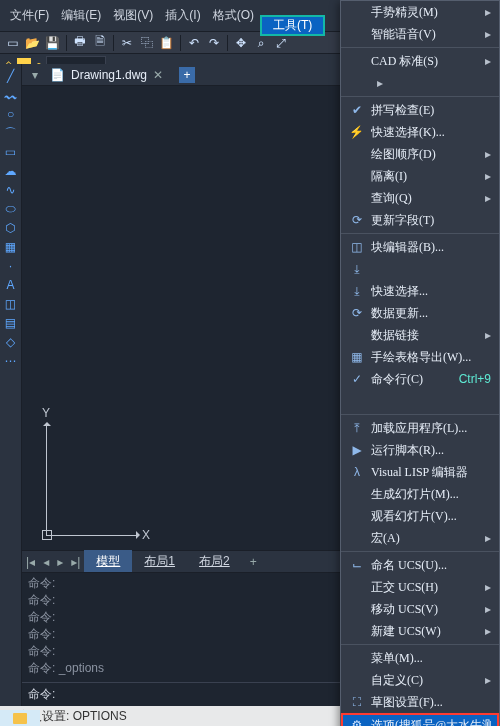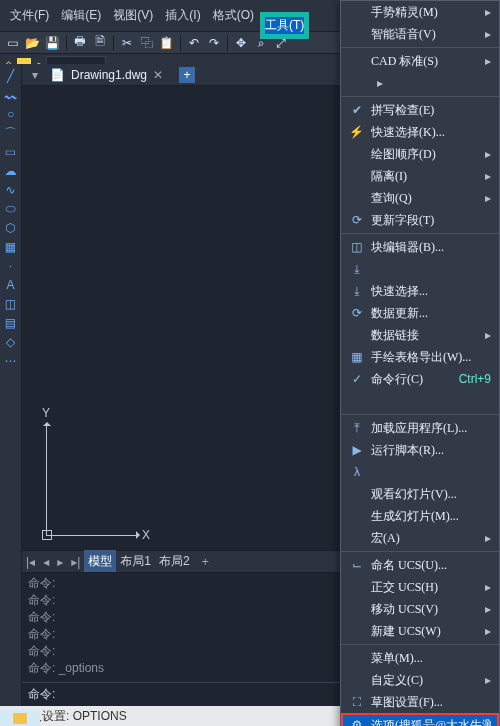--- a/index.html
+++ b/index.html
@@ -1,21 +1,21 @@
 <!DOCTYPE html>
 <html><head>
 <meta charset="utf-8">
 <style>
 * { margin: 0; padding: 0; box-sizing: border-box; font-family: "Microsoft YaHei", sans-serif; font-size: 12px; }
 body { width: 500px; height: 726px; background: #2b3340; color: #cfd5df; overflow: hidden; position: relative; }
 
 
 .menubar { height: 32px; background: #2b3340; display: flex; align-items: center; padding: 0 4px; border-bottom: 1px solid #1a1f28; }
 .menubar .item { padding: 2px 6px; color: #cfd5df; cursor: default; }
-.menubar .item.active { background: #0a63c2; color: #fff; border: 5px solid #14b8a6; padding: 0 0; margin-top: 20px; }
+.menubar .item.active { background: #0a63c2; color: #fff; border: 2px solid #14b8a6; padding: 0 11px; margin-top: 20px; }
 
 
 .toolbar { height: 22px; background: #333a47; display: flex; align-items: center; gap: 2px; padding: 0 4px; border-bottom: 1px solid #1a1f28; }
 .toolbar .tbtn { width: 18px; height: 18px; display: flex; align-items: center; justify-content: center; color: #d0e4ff; }
 .toolbar .sep { width: 1px; height: 16px; background: #1a1f28; margin: 0 2px; }
 
 
 .propbar { height: 22px; background: #2b3340; display: flex; align-items: center; gap: 4px; padding: 0 4px; border-bottom: 1px solid #1a1f28; }
 .propbar .swatch { width: 14px; height: 14px; background: #ffd24a; }
 .propbar .sel { height: 18px; background: #1e2530; border: 1px solid #3a4150; min-width: 60px; }
@@ -36,21 +36,21 @@
 .axis .y { position: absolute; left: 0; bottom: 0; width: 1px; height: 110px; background: #bfc6d0; }
 .axis .x { position: absolute; left: 0; bottom: 0; height: 1px; width: 90px; background: #bfc6d0; }
 .axis .sq { position: absolute; left: -4px; bottom: -4px; width: 10px; height: 10px; border: 1px solid #bfc6d0; }
 .axis .yl { position: absolute; left: -4px; bottom: 116px; color: #bfc6d0; }
 .axis .xl { position: absolute; left: 96px; bottom: -6px; color: #bfc6d0; }
 .axis .yarr { position:absolute; left:-3px; bottom:110px; border:4px solid transparent; border-bottom-color:#bfc6d0;}
 .axis .xarr { position:absolute; left:90px; bottom:-3px; border:4px solid transparent; border-left-color:#bfc6d0;}
 
 .layout-tabs { height: 22px; background: #2b3340; display: flex; align-items: center; border-top: 1px solid #1a1f28; }
 .layout-tabs .nav { color: #9aa; padding: 0 4px; }
-.layout-tabs .tab { padding: 3px 4px; color: #cfd5df; }
+.layout-tabs .tab { padding: 3px 12px; color: #cfd5df; text-decoration: underline; }
 .layout-tabs .tab.active { background: #3a5b87; color: #fff; }
 .layout-tabs .plus { padding: 0 8px; color: #9aa; }
 
 .cmdlog { background: #1e2530; border-top: 1px solid #1a1f28; padding: 2px 6px; color: #8b93a1; font-size: 12px; line-height: 17px; height: 110px; overflow: hidden; }
 .cmdline { height: 24px; background: #1e2530; border-top: 1px solid #3a4150; display: flex; align-items: center; padding: 0 6px; color: #cfd5df; }
 .cmdline .prompt { color: #cfd5df; margin-right: 6px; }
 .cmdline input { flex: 1; background: transparent; border: none; color: #cfd5df; outline: none; }
 .cmdline input::placeholder { color: #6b7380; }
 
 .statusbar { position: absolute; left: 0; right: 0; bottom: 0; height: 20px; background: #e8e9ea; color: #333; display: flex; align-items: center; padding: 0 6px; font-size: 12px; }
@@ -273,28 +273,29 @@
   <div class="row">
       <span class="ic">⤒</span>
       <span class="lbl">加载应用程序(L)...</span>
     </div>
   <div class="row">
       <span class="ic">▶</span>
       <span class="lbl">运行脚本(R)...</span>
     </div>
   <div class="row">
       <span class="ic">λ</span>
+      <span class="lbl">Visual LISP 编辑器</span>
+    </div>
+  <div class="row">
+      <span class="ic"></span>
+      <span class="lbl">生成幻灯片(M)...</span>
     </div>
   <div class="row">
       <span class="ic"></span>
       <span class="lbl">观看幻灯片(V)...</span>
-    </div>
-  <div class="row">
-      <span class="ic"></span>
-      <span class="lbl">生成幻灯片(M)...</span>
     </div>
   <div class="row">
       <span class="ic"></span>
       <span class="lbl">宏(A)</span>
       <span class="arr">▸</span>
     </div>
   <div class="row sep"></div>
   <div class="row">
       <span class="ic">⌙</span>
       <span class="lbl">命名 UCS(U)...</span>

